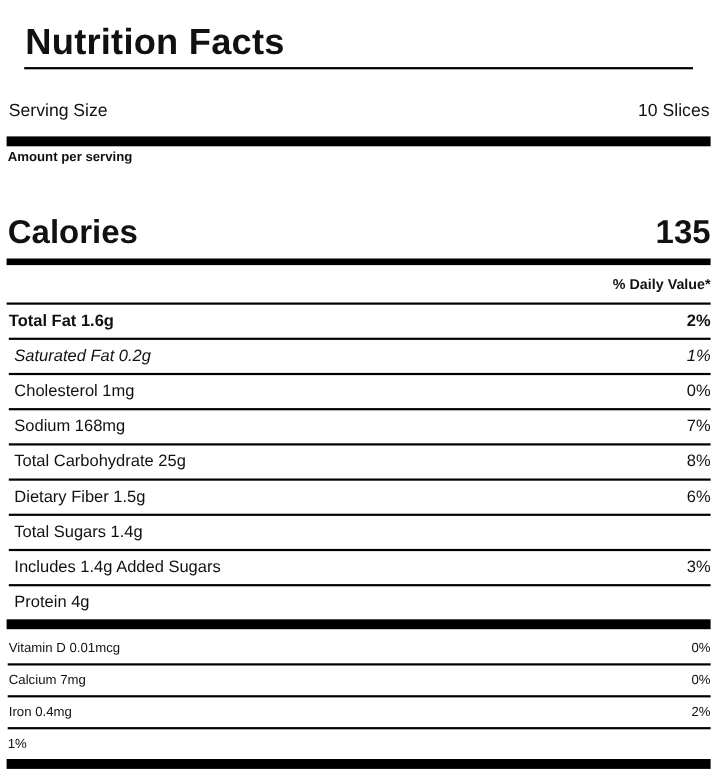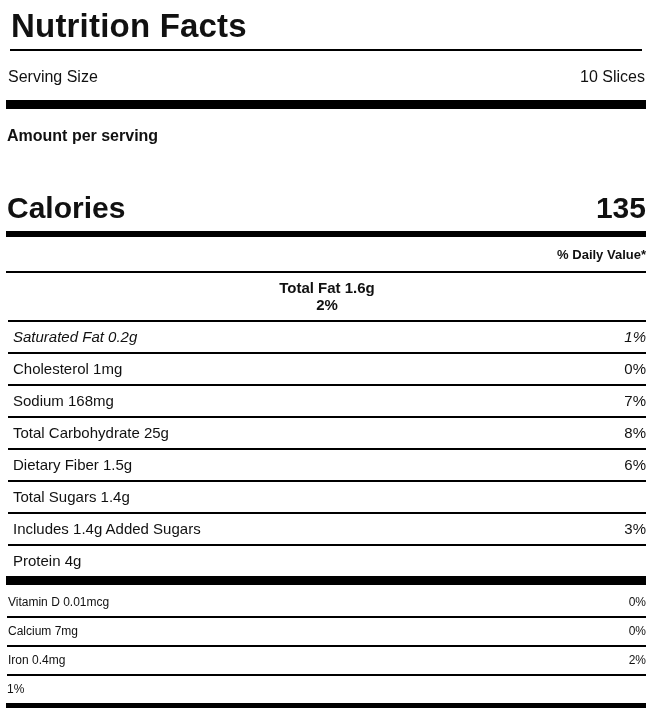--- a/index.html
+++ b/index.html
@@ -6,21 +6,21 @@
   body {
     width: 652px; height: 708px;
     background: #ffffff;
     color: #111111;
     font-family: "Liberation Sans", sans-serif;
     overflow: hidden;
   }
   .label { padding: 0 6px; }
 
   .title {
-    margin: 4px;
+    margin: 16px;
     padding: 3px 0 4px 1px;
     font-size: 33px;
     font-weight: bold;
     letter-spacing: 0.2px;
     border-bottom: 2px solid #000;
   }
 
   .servings {
     padding: 11px 0 0 2px;
     font-size: 15px;
@@ -36,22 +36,22 @@
     padding: 13px 1px 14px 2px;
     font-size: 16px;
     font-weight: normal;
   }
 
   .bar { background: #000; }
   .bar.thick { height: 9px; }
   .bar.medium { height: 6px; }
 
   .amount {
-    padding: 18px 0 0 1px;
-    font-size: 16px;
+    padding: 2px 0 0 1px;
+    font-size: 12px;
     font-weight: bold;
   }
 
   .calories {
     padding: 1px 0 6px 1px;
     font-size: 30px;
     font-weight: bold;
     margin-top: 45px;
   }
 
@@ -68,21 +68,21 @@
     justify-content: space-between;
     align-items: center;
     font-size: 15px;
     padding: 6px 0 7px 0;
     border-top: 2px solid #000;
     margin-left: 2px;
   }
   .nrow.first { border-top: none; }
   .nrow .nlabel { padding-left: 5px; }
   .nrow.main .nlabel { padding-left: 0; }
-  .nrow.bold { font-weight: bold; flex-direction: column; }
+  .nrow.bold { font-weight: bold; }
   .nrow.italic { font-style: italic; }
 
   .vrow {
     display: flex;
     justify-content: space-between;
     align-items: center;
     font-size: 12px;
     padding: 6px 0 7px 0;
     border-top: 2px solid #000;
     margin-left: 1px;

